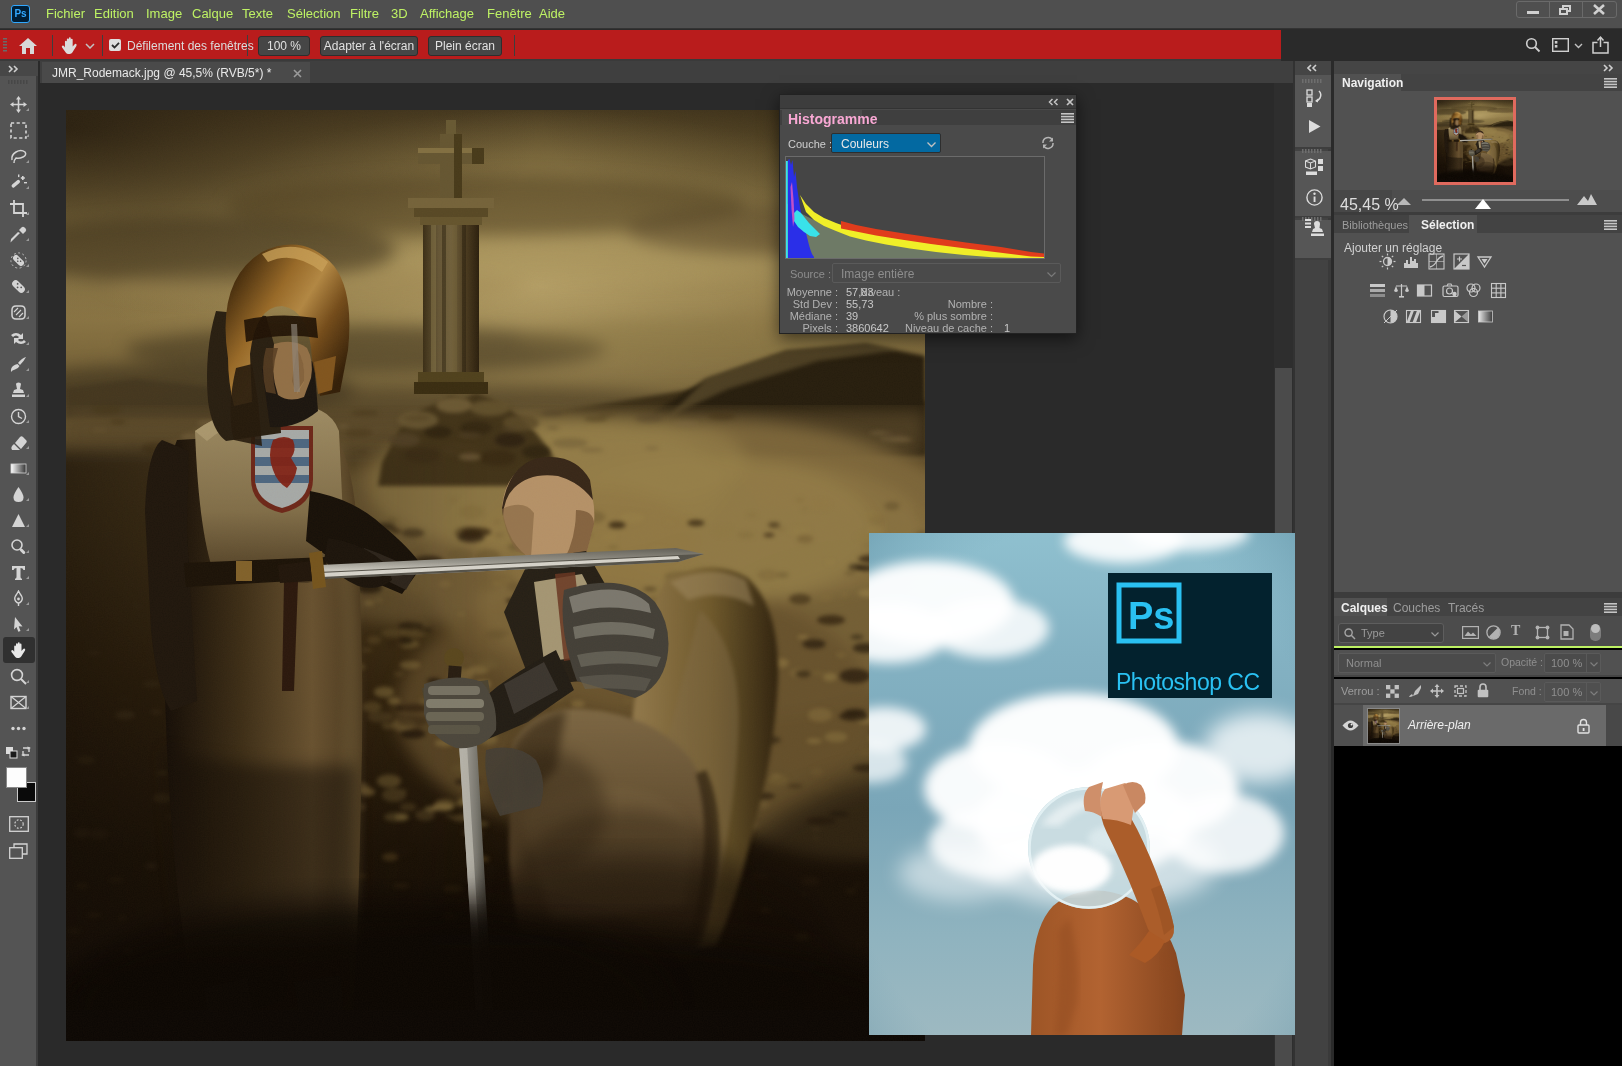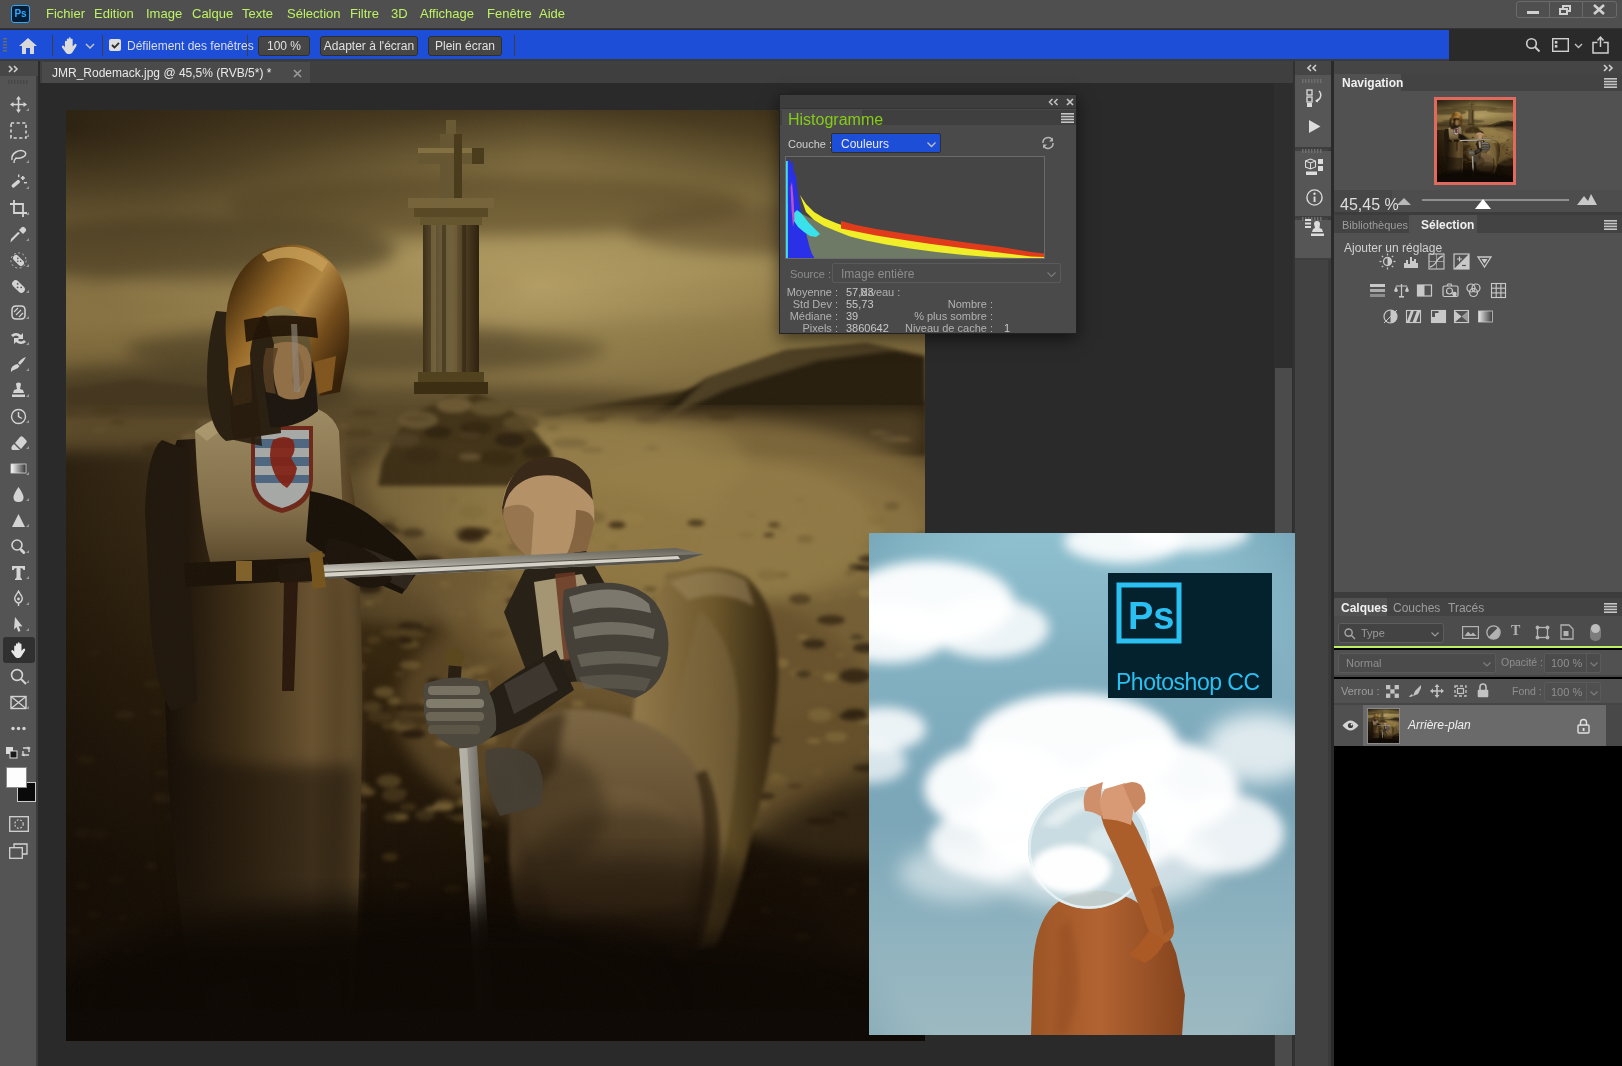--- a/index.html
+++ b/index.html
@@ -904,21 +904,21 @@
       <div class="a" style="left:9px;top:6px;width:9px;height:7px;border:2px solid #d0d0d0;background:#4f4f4f"></div>
     </div>
     <div style="flex:1;position:relative">
       <svg width="33" height="15">
           <path d="M11 3 L21 12 M21 3 L11 12" stroke="#d0d0d0" stroke-width="2.6"></path>
         </svg>
     </div>
   </div>
 </div>
 
-<div class="a" style="left:0;top:30px;width:1449px;height:31px;background:#1d4ed8;border-bottom:2px solid #3a3a3a">
+<div class="a" style="left:0;top:30px;width:1281px;height:31px;background:#b91c1c;border-bottom:2px solid #3a3a3a">
   <svg class="a" style="left:3px;top:8px" width="4" height="14">
       <g fill="#6a6a6a">
         <rect y="0" width="4" height="1.5"></rect>
         <rect y="3" width="4" height="1.5"></rect>
         <rect y="6" width="4" height="1.5"></rect>
         <rect y="9" width="4" height="1.5"></rect>
         <rect y="12" width="4" height="1.5"></rect>
       </g>
     </svg>
 
@@ -1628,32 +1628,32 @@
   <div class="a" style="left:0;top:0;width:296px;height:14px;background:#3d3d3d;border-bottom:1px solid #333">
     <svg class="a" style="left:268px;top:3px" width="11" height="8">
         <path d="M4.5 1 L1.5 4 L4.5 7 M9.5 1 L6.5 4 L9.5 7" stroke="#c5c5c5" stroke-width="1.5" fill="none"></path>
       </svg>
     <svg class="a" style="left:286px;top:3px" width="8" height="8">
         <path d="M1 1 L7 7 M7 1 L1 7" stroke="#c5c5c5" stroke-width="1.7"></path>
       </svg>
   </div>
   <div class="a" style="left:0;top:15px;width:296px;height:15px;background:#3f3f3f">
     <div class="a" style="left:2px;top:0;width:80px;height:15px;background:#4c4c4c"></div>
-    <span class="a" style="left:8px;top:1px;font-size:16px;font-weight:normal;color:#84cc16">Histogramme</span>
+    <span class="a" style="left:8px;top:1px;font-size:14px;font-weight:bold;color:#f9a8d4">Histogramme</span>
     <svg class="a" style="left:281px;top:3px" width="13" height="10">
         <g fill="#c5c5c5">
           <rect y="0" width="13" height="1.6"></rect>
           <rect y="2.8" width="13" height="1.6"></rect>
           <rect y="5.6" width="13" height="1.6"></rect>
           <rect y="8.4" width="13" height="1.6"></rect>
         </g>
       </svg>
   </div>
   <span class="a" style="left:8px;top:43px;font-size:11px;color:#cfcfcf">Couche :</span>
-  <div class="a" style="left:51px;top:38px;width:110px;height:20px;background:#1d4ed8;border:1px solid #2e2e2e;border-radius:2px">
+  <div class="a" style="left:51px;top:38px;width:110px;height:20px;background:#0369a1;border:1px solid #2e2e2e;border-radius:2px">
     <span class="a" style="left:9px;top:3px;font-size:12px;color:#e8e8e8">Couleurs</span>
     <svg class="a" style="left:95px;top:8px" width="9" height="6">
         <path d="M0.5 0.5 L4.5 4.5 L8.5 0.5" stroke="#c2c2c2" stroke-width="1.3" fill="none"></path>
       </svg>
   </div>
   <svg class="a" style="left:261px;top:41px" width="14" height="14" viewBox="0 0 14 14">
       <path d="M2 7 A5 5 0 0 1 11.5 4.5" fill="none" stroke="#b5b5b5" stroke-width="1.5"></path>
       <path d="M12 1.5 L12 5.5 L8 5.5 Z" fill="#b5b5b5"></path>
       <path d="M12 7 A5 5 0 0 1 2.5 9.5" fill="none" stroke="#b5b5b5" stroke-width="1.5"></path>
       <path d="M2 12.5 L2 8.5 L6 8.5 Z" fill="#b5b5b5"></path>

